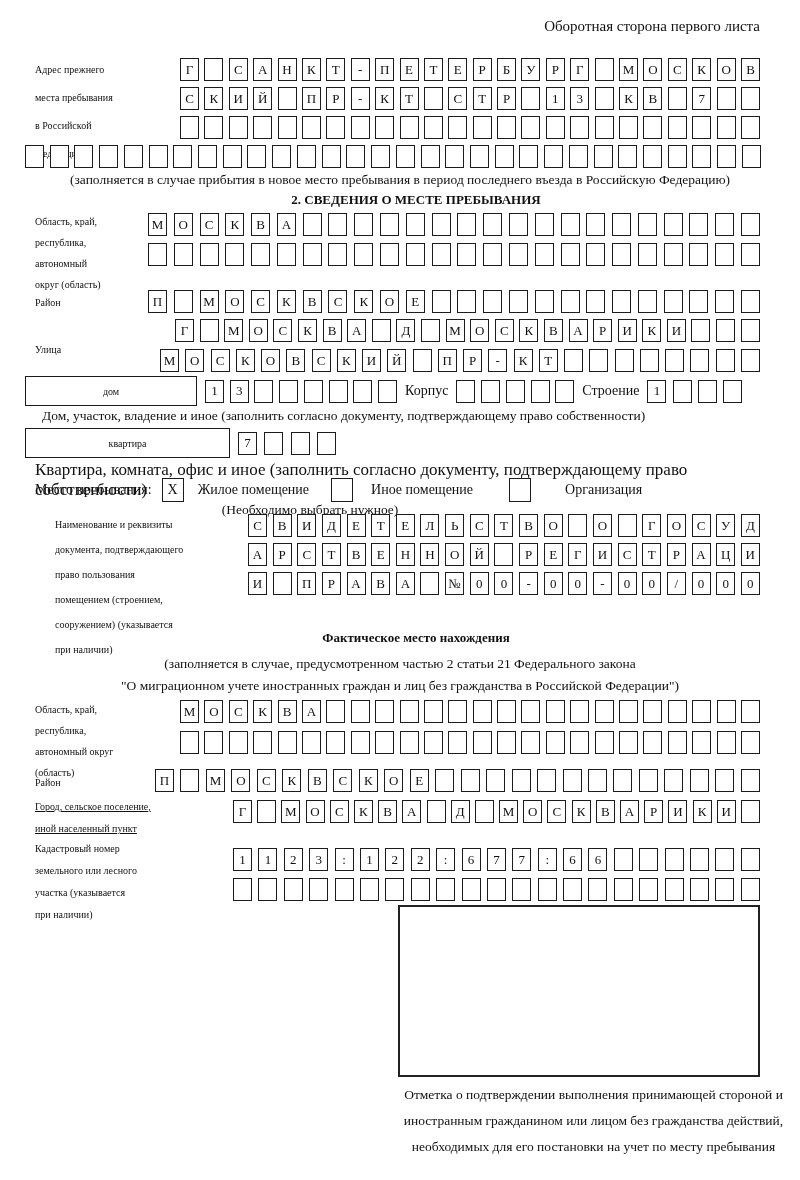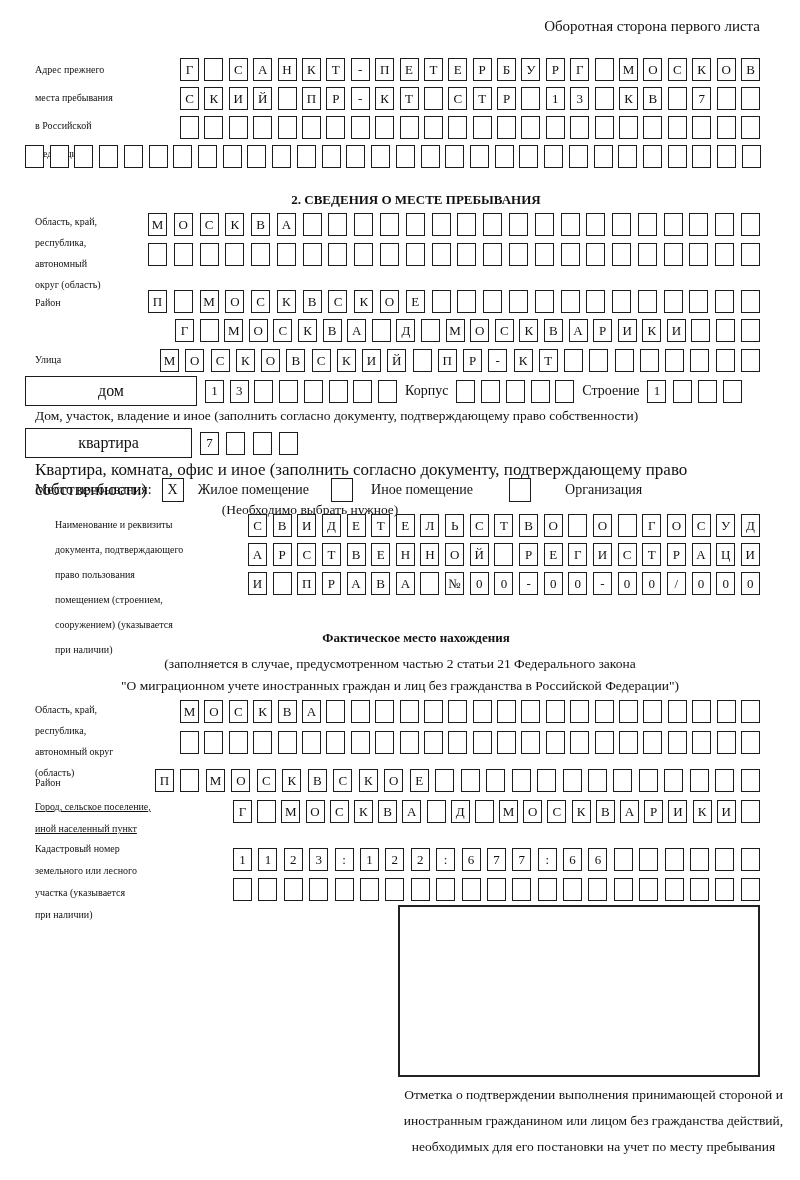--- a/index.html
+++ b/index.html
@@ -10,21 +10,21 @@
   .lbl{font-size:10px;line-height:25px;white-space:pre-line;}
   .lh28{line-height:28px;}
   .lh22{line-height:22px;}
   .lh21{line-height:21px;}
   .note{font-size:13.5px;text-align:center;width:800px;left:0;}
   .heading{font-weight:bold;font-size:13px;text-align:center;width:800px;left:0;padding-left:16px;}
   .cellrow{display:flex;justify-content:space-between;}
   .cell{flex:0 0 19px;width:19px;height:23px;box-sizing:border-box;border:1.6px solid #1c1c1c;
         display:flex;align-items:center;justify-content:center;font-size:13px;background:#fff;}
   .labelbox{box-sizing:border-box;border:1.6px solid #1c1c1c;height:30px;display:flex;
-        align-items:center;justify-content:center;font-size:16px;}
+        align-items:center;justify-content:center;font-size:10px;}
   .inlinerow{display:flex;align-items:center;}
   .inl{font-size:14px;white-space:nowrap;}
   .cb{box-sizing:border-box;border:1.6px solid #1c1c1c;width:22px;height:24px;display:flex;
         align-items:center;justify-content:center;font-size:14px;flex:0 0 22px;}
   .stampbox{box-sizing:border-box;border:2px solid #222;background:#fff;}
   .caption{font-size:13.5px;line-height:26px;text-align:center;}
 </style>
 </head>
 <body>
 
@@ -139,20 +139,21 @@
       <span class="cell"></span>
       <span class="cell"></span>
       <span class="cell"></span>
       <span class="cell"></span>
       <span class="cell"></span>
       <span class="cell"></span>
       <span class="cell"></span>
       <span class="cell"></span>
       <span class="cell"></span>
     </div>
+  <div class="abs note" style="top:172px;">(заполняется в случае прибытия в новое место пребывания в период последнего въезда в Российскую Федерацию)</div>
 
   <div class="abs heading" style="top:192px;">2. СВЕДЕНИЯ О МЕСТЕ ПРЕБЫВАНИЯ</div>
 
   <div class="abs lbl lh21" style="top:211px;left:35px;">Область, край,
 республика,
 автономный
 округ (область)</div>
   <div class="abs cellrow" style="top:213px;left:148px;width:612px;">
       <span class="cell">М</span>
       <span class="cell">О</span>
@@ -254,21 +255,21 @@
       <span class="cell">А</span>
       <span class="cell">Р</span>
       <span class="cell">И</span>
       <span class="cell">К</span>
       <span class="cell">И</span>
       <span class="cell"></span>
       <span class="cell"></span>
       <span class="cell"></span>
     </div>
 
-  <div class="abs lbl" style="top:347px;left:35px;">Улица</div>
+  <div class="abs lbl" style="top:337px;left:35px;">Улица</div>
   <div class="abs cellrow" style="top:349px;left:160px;width:600px;">
       <span class="cell">М</span>
       <span class="cell">О</span>
       <span class="cell">С</span>
       <span class="cell">К</span>
       <span class="cell">О</span>
       <span class="cell">В</span>
       <span class="cell">С</span>
       <span class="cell">К</span>
       <span class="cell">И</span>
@@ -310,24 +311,24 @@
         <span class="cell"></span>
       </div>
     <span class="inl">Строение</span>
     <div class="cellrow" style="width:95px;">
         <span class="cell">1</span>
         <span class="cell"></span>
         <span class="cell"></span>
         <span class="cell"></span>
       </div>
   </div>
-  <div class="abs" style="top:408px;left:35px;font-size:13.5px;">Дом, участок, владение и иное (заполнить согласно документу, подтверждающему право собственности)</div>
+  <div class="abs" style="top:408px;left:42px;font-size:13.5px;">Дом, участок, владение и иное (заполнить согласно документу, подтверждающему право собственности)</div>
 
   <div class="abs inlinerow" style="top:428px;left:25px;column-gap:8px;">
-    <div class="labelbox" style="width:167px;">квартира</div>
+    <div class="labelbox" style="width:205px;">квартира</div>
     <div class="cellrow" style="width:98px;">
         <span class="cell">7</span>
         <span class="cell"></span>
         <span class="cell"></span>
         <span class="cell"></span>
       </div>
   </div>
   <div class="abs" style="top:460px;left:35px;font-size:17px;">Квартира, комната, офис и иное (заполнить согласно документу, подтверждающему право собственности)</div>
 
   <div class="abs inlinerow" style="top:478px;left:35px;">

